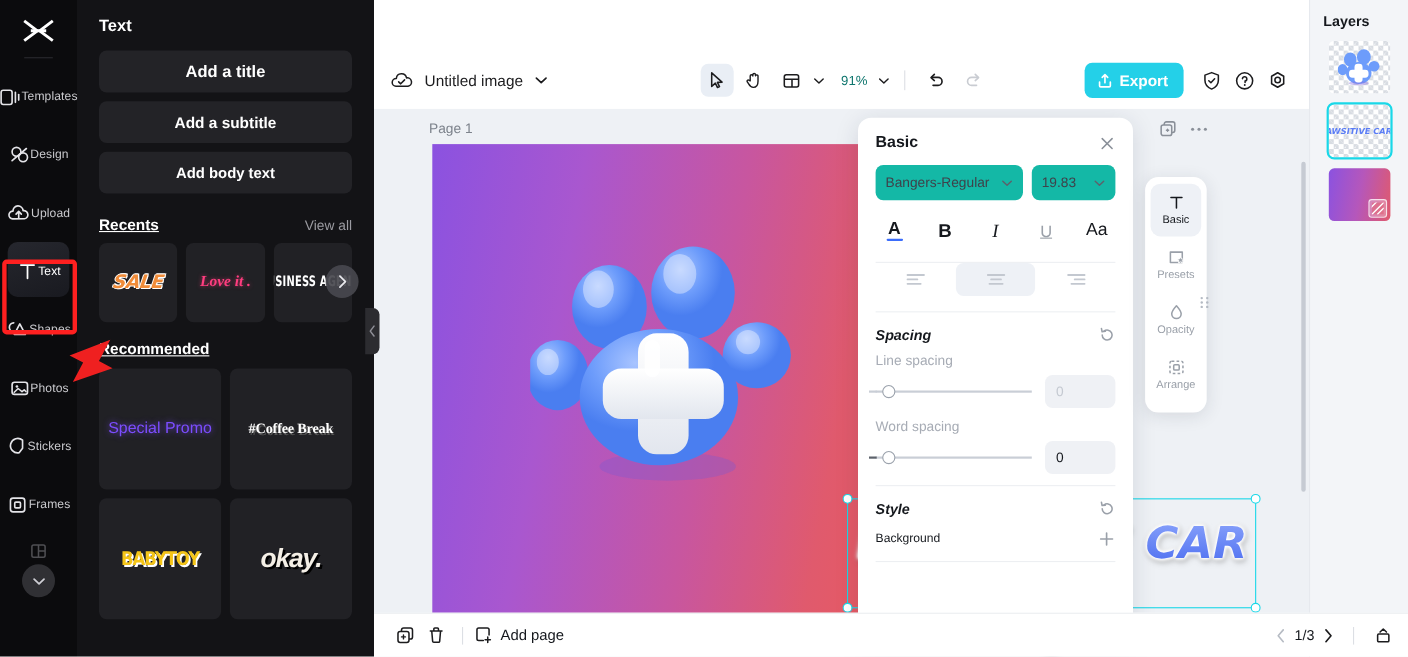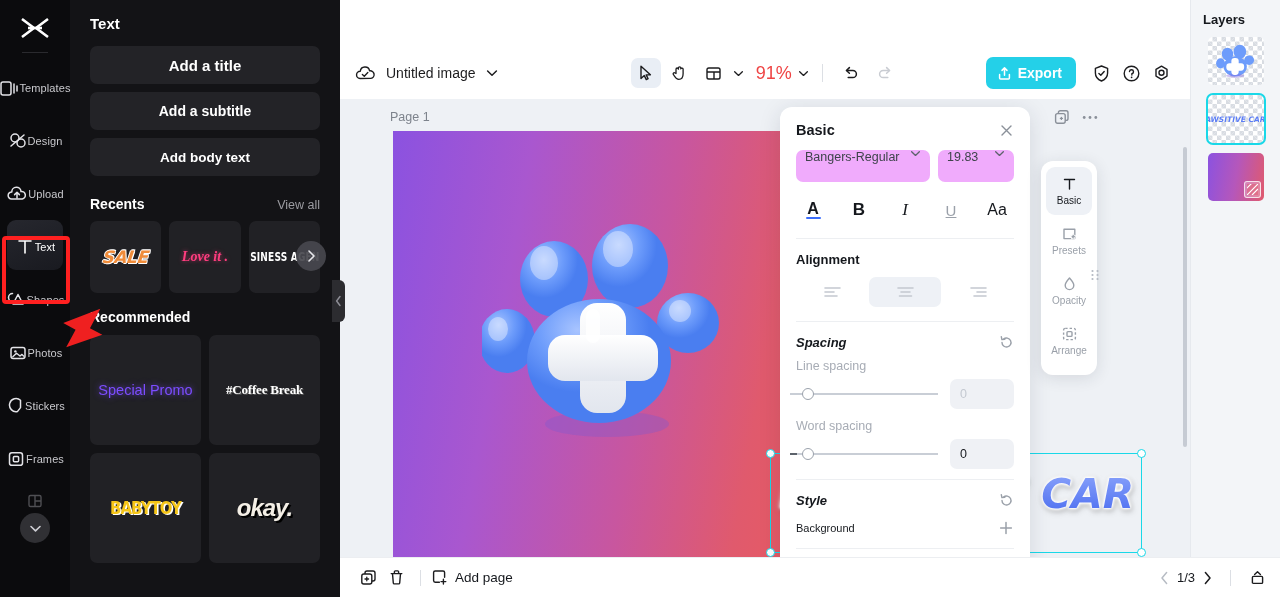--- a/index.html
+++ b/index.html
@@ -51,21 +51,21 @@
   }
   .panel h2 { color: #fff; font-size: 15px; font-weight: bold; margin: 15px 0 14px; }
   .big-btn {
     width: 100%; height: 38px; background: #232327; border: none; border-radius: 7px;
     color: #fff; font-size: 15px; font-weight: bold; font-family: inherit;
     margin-bottom: 8px; cursor: pointer;
   }
   .big-btn.sub { font-size: 14px; }
   .big-btn.body { font-size: 13.5px; }
   .sec-head { display: flex; align-items: baseline; justify-content: space-between; margin: 12px 0 9px; }
-  .sec-head .t { color: #fff; font-size: 14px; font-weight: bold; }
+  .sec-head .t { color: #fff; font-size: 14px; font-weight: bold; text-decoration: underline; }
   .sec-head .v { color: #9b9ba1; font-size: 12.5px; cursor: pointer; }
   .recent-row { display: flex; gap: 8px; position: relative; }
   .r-card {
     width: 74px; height: 72px; background: #212125; border-radius: 7px;
     display: flex; align-items: center; justify-content: center; overflow: hidden; cursor: pointer;
   }
   .r-next {
     position: absolute; right: -6px; top: 20px; width: 30px; height: 30px; border-radius: 50%;
     background: rgba(72,72,78,.92); display: flex; align-items: center; justify-content: center; cursor: pointer;
   }
@@ -98,21 +98,21 @@
 
   
   .main { flex: 1; display: flex; flex-direction: column; background: #fff; position: relative; min-width: 0; margin-top: 47px; }
   .topbar { height: 52px; flex: 0 0 52px; display: flex; align-items: center; padding: 0 14px; background: #fff; }
   .tb-title { font-size: 14px; color: #1c1c1e; margin-left: 10px; }
   .tb-spacer { flex: 1; }
   .tb-btn { width: 30px; height: 30px; border-radius: 7px; display: flex; align-items: center;
     justify-content: center; cursor: pointer; }
   .tb-btn.on { background: #e9eef5; }
   .tb-grp { display: flex; align-items: center; gap: 4px; }
-  .zoom-val { font-size: 18px; color: #ef4444; padding: 0 2px; min-width: 34px; text-align: center; }
+  .zoom-val { font-size: 12px; color: #0f766e; padding: 0 2px; min-width: 34px; text-align: center; }
   .tb-div { width: 1px; height: 18px; background: #dcdfe4; margin: 0 9px; }
   .export-btn {
     height: 32px; background: #24d0e8; border: none; border-radius: 7px; color: #fff;
     font-size: 14px; font-weight: bold; font-family: inherit; padding: 0 14px 0 11px;
     display: flex; align-items: center; gap: 6px; cursor: pointer; margin-right: 10px;
   }
 
   .stage { flex: 1; background: #eef1f5; position: relative; overflow: hidden; }
   .page-hdr { position: absolute; left: 50px; top: 10px; right: 92px; display: flex;
     align-items: center; justify-content: space-between; }
@@ -162,21 +162,21 @@
   
   .props {
     position: absolute; right: 160px; top: 8px; width: 250px; height: 485px;
     background: #fff; border-radius: 12px; box-shadow: 0 4px 22px rgba(30,40,60,.13);
     z-index: 12; padding: 0 16px; overflow: hidden;
   }
   .props-hdr { display: flex; align-items: center; justify-content: space-between; padding: 15px 0 12px; }
   .props-hdr .t { font-size: 14.5px; font-weight: bold; color: #15181d; }
   .row { display: flex; gap: 8px; }
   .sel-field {
-    height: 32px; background: #f0abfc; border-radius: 7px; display: flex; 
+    height: 32px; background: #14b8a6; border-radius: 7px; display: flex; align-items: center;
     justify-content: space-between; padding: 0 9px; font-size: 12.5px; color: #3e434b; cursor: pointer;
   }
   .sel-font { flex: 1 1 auto; } .sel-size { width: 76px; flex: 0 0 76px; }
   .fmt-row { display: flex; align-items: center; justify-content: space-between; margin: 14px 2px 14px; }
   .fmt-btn { width: 30px; height: 28px; display: flex; flex-direction: column; align-items: center;
     justify-content: center; cursor: pointer; font-size: 17px; color: #15181d; }
   .fmt-btn .und { width: 15px; height: 2.5px; background: #3b6dfb; border-radius: 2px; margin-top: 1px; }
   .hr { height: 1px; background: #edeff2; margin: 0 0 0; }
   .grp-title { font-size: 13px; color: #15181d; font-weight: bold; margin: 13px 0 10px; }
   .grp-head { display: flex; align-items: center; justify-content: space-between; margin: 13px 0 9px; font-style: italic; }
@@ -637,21 +637,20 @@
           <div class="fmt-btn">
             <span style="font-size:15px;color:#9aa0a9;text-decoration:underline;">U</span>
           </div>
           <div class="fmt-btn">
             <span style="font-size:16px;">Aa</span>
           </div>
         </div>
 
         <div class="hr"></div>
 
-        <div class="grp-title">Alignment</div>
         <div class="align-row">
           <div class="align-btn">
             <svg width="19" height="12" viewBox="0 0 19 12" fill="none">
               <path d="M2 2 H17 M2 6 H11 M2 10 H14" stroke="#c3c8d0" stroke-width="1.6" stroke-linecap="round"></path>
             </svg>
           </div>
           <div class="align-btn on">
             <svg width="19" height="12" viewBox="0 0 19 12" fill="none">
               <path d="M2 2 H17 M5 6 H14 M3.5 10 H15.5" stroke="#c3c8d0" stroke-width="1.6" stroke-linecap="round"></path>
             </svg>

